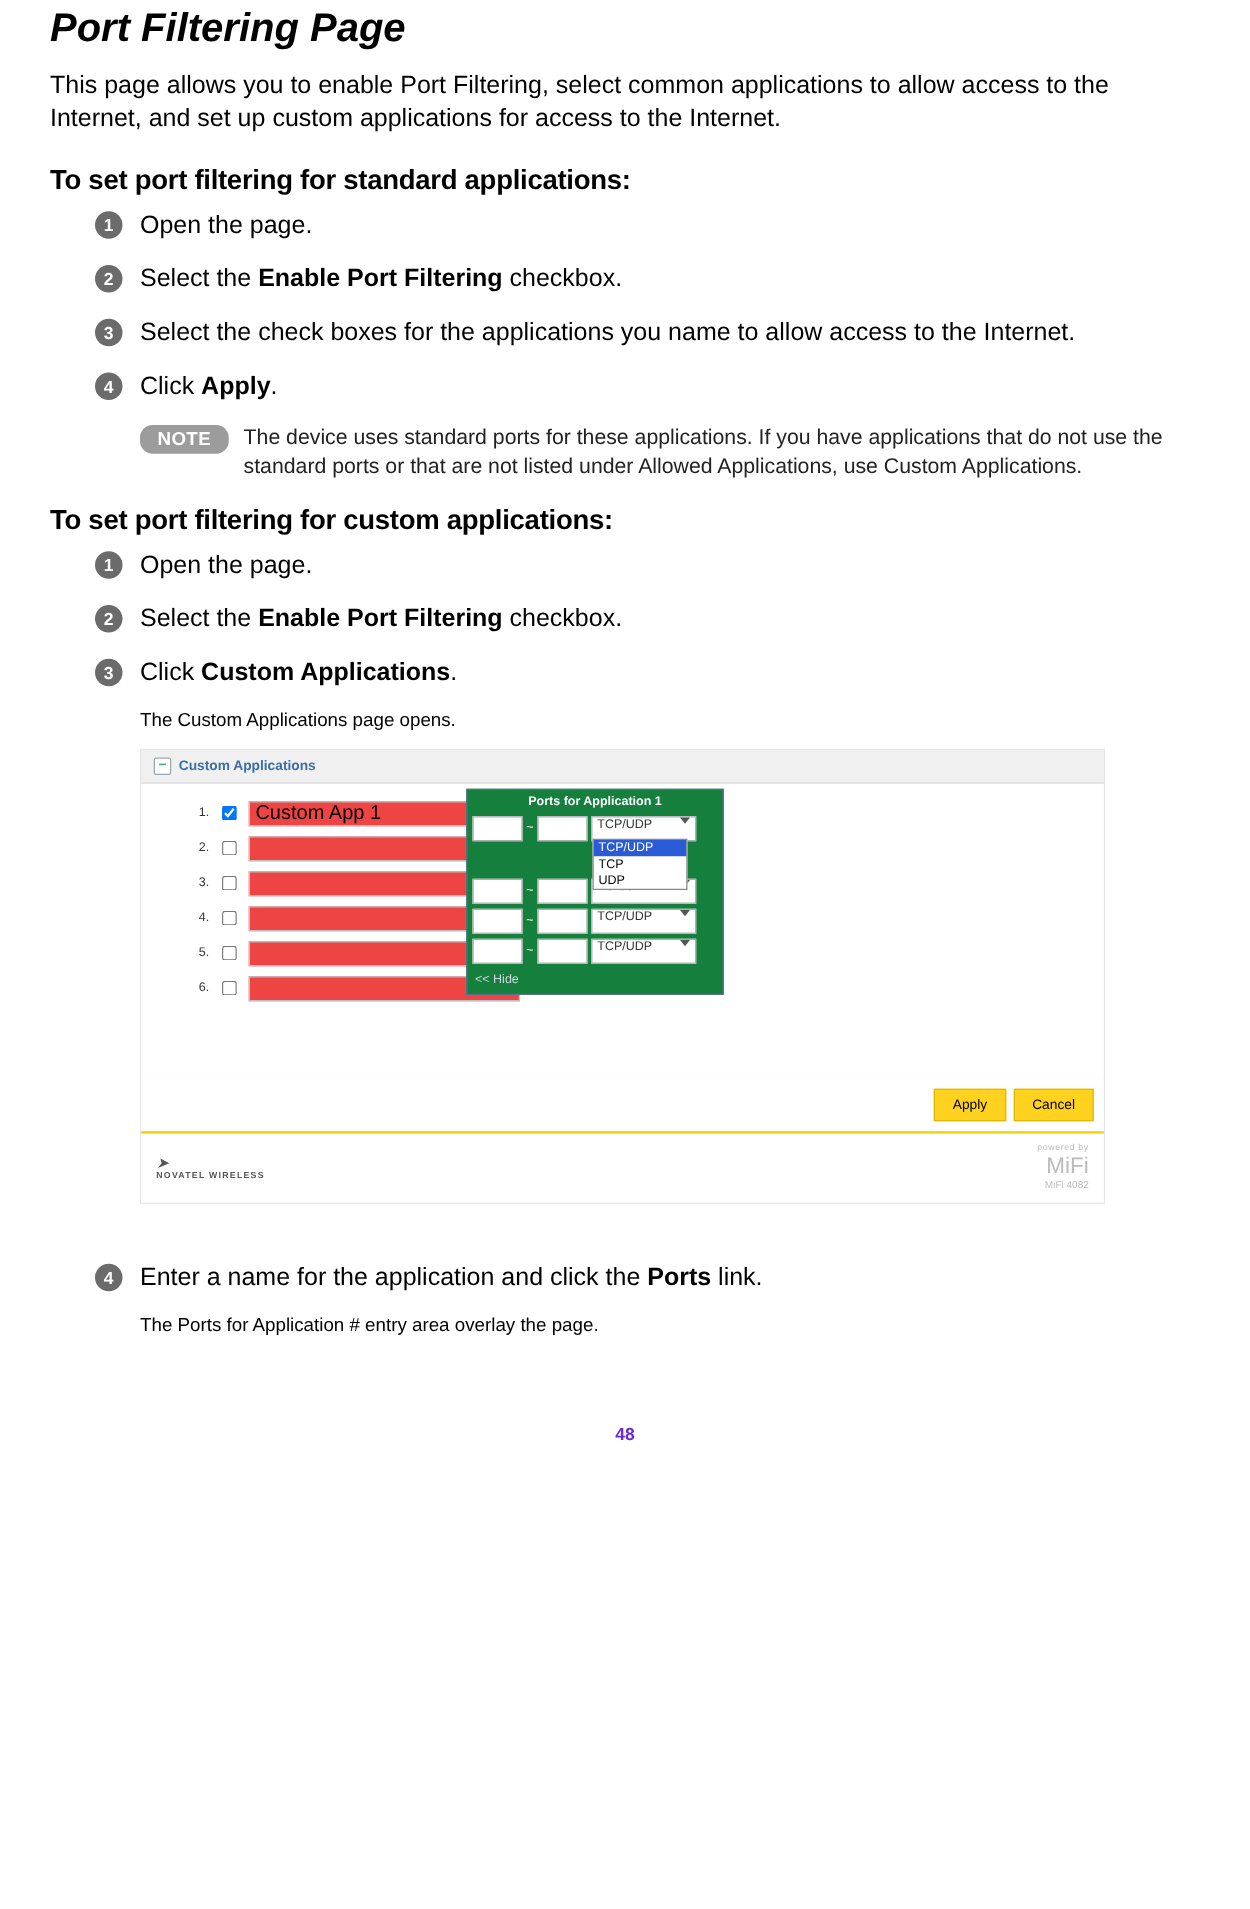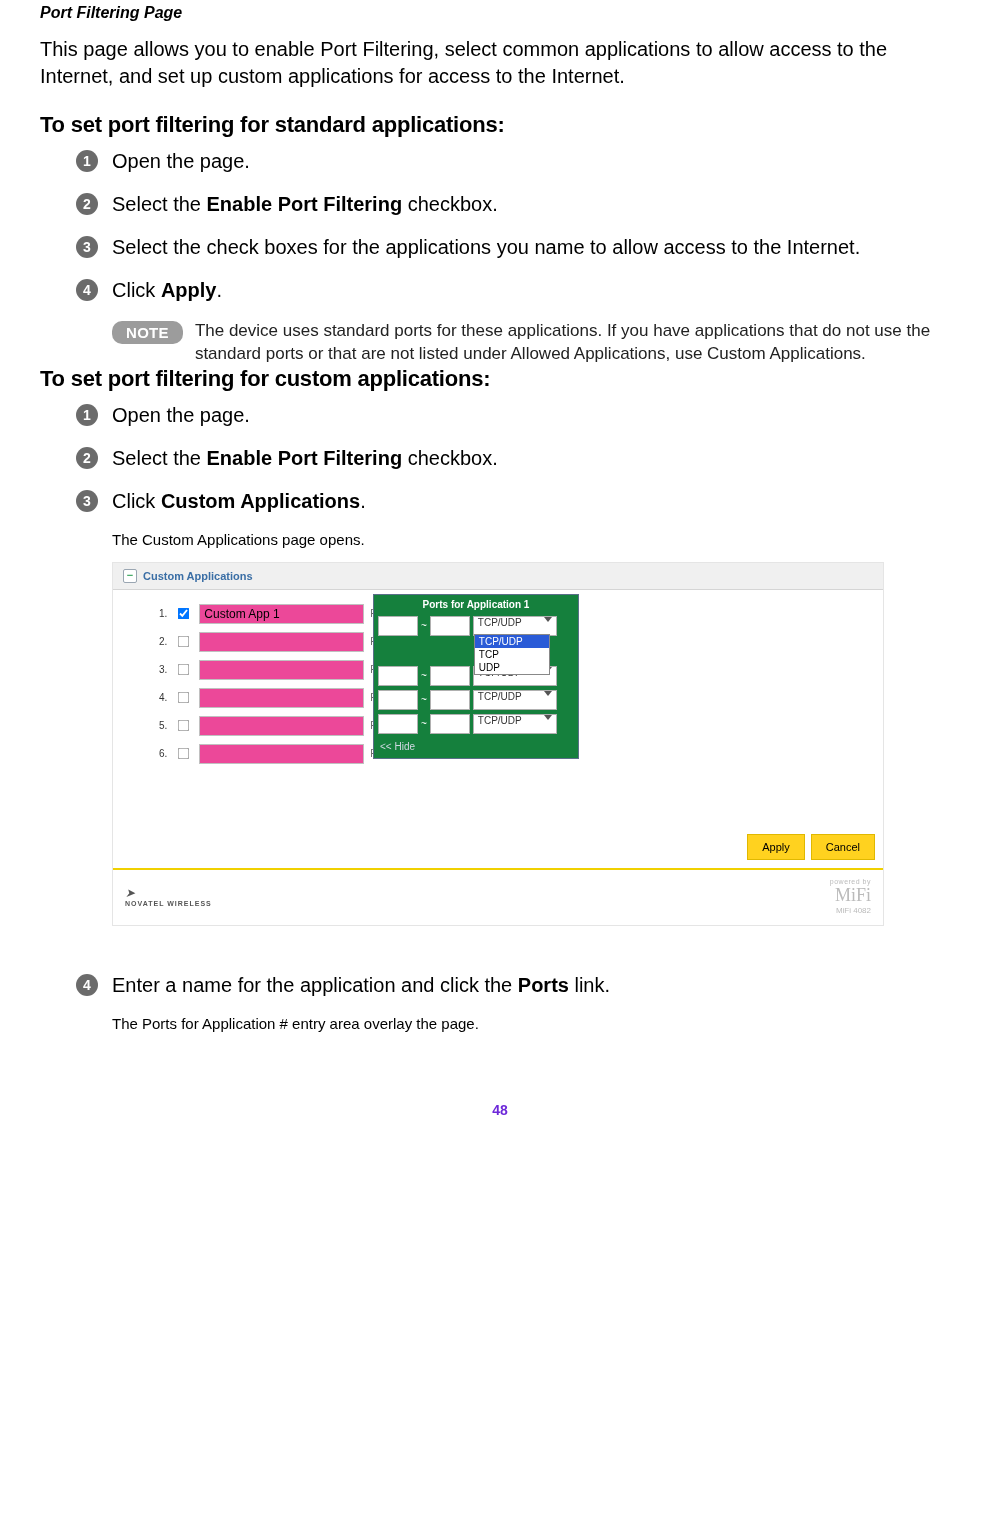--- a/index.html
+++ b/index.html
@@ -10,21 +10,21 @@
     width: 1000px;
     color: #000;
   }
   .page {
     padding: 0 40px 0 40px;
     width: 920px;
   }
   .heading1 {
     font-style: italic;
     font-weight: 700;
-    font-size: 16px;
+    font-size: 32px;
     margin-top: 4px;
     margin-bottom: 14px;
   }
   .intro {
     font-size: 20px;
     line-height: 1.35;
     margin-bottom: 22px;
   }
   .heading2 {
     font-weight: 800;
@@ -63,20 +63,21 @@
     font-size: 20px;
     line-height: 1.35;
   }
   .b { font-weight: 700; font-family: Arial, sans-serif; }
   .note-row {
     display: flex;
     align-items: flex-start;
     gap: 12px;
     margin-left: 72px;
     margin-top: 4px;
+    margin-bottom: 18px;
   }
   .note-badge {
     background: #9c9c9c;
     color: #fff;
     font-weight: 700;
     border-radius: 10px;
     padding: 3px 14px;
     font-size: 15px;
     letter-spacing: 0.02em;
     flex: 0 0 auto;
@@ -154,23 +155,23 @@
     gap: 6px;
     height: 28px;
     font-size: 10px;
   }
   .apps-list .num { width: 12px; text-align: right; }
   .apps-list input[type="checkbox"] { transform: scale(0.9); }
   .apps-list .app-name {
     flex: 1;
     height: 18px;
     border: 1px solid #c0c0c0;
-    background: #ec4899;
+    background: #ef4444;
     padding: 0 4px;
-    font-size: 12px;
+    font-size: 16px;
   }
   .apps-list .portlink {
     color: #666;
     font-size: 10px;
   }
 
   .ports-panel {
     position: absolute;
     left: 260px;
     top: 4px;
@@ -279,21 +280,21 @@
     font-size: 7px;
     font-weight: 700;
     letter-spacing: 1px;
   }
   .mifi-logo {
     text-align: right;
     color: #bbb;
   }
   .mifi-logo .mifi {
     font-size: 18px;
-    font-family: Liberation Serif, serif;
+    font-family: Liberation Sans, sans-serif;
   }
   .mifi-logo .powered {
     font-size: 7px;
     letter-spacing: 0.5px;
   }
   .mifi-logo .model {
     font-size: 8px;
   }
 
   .page-num {

